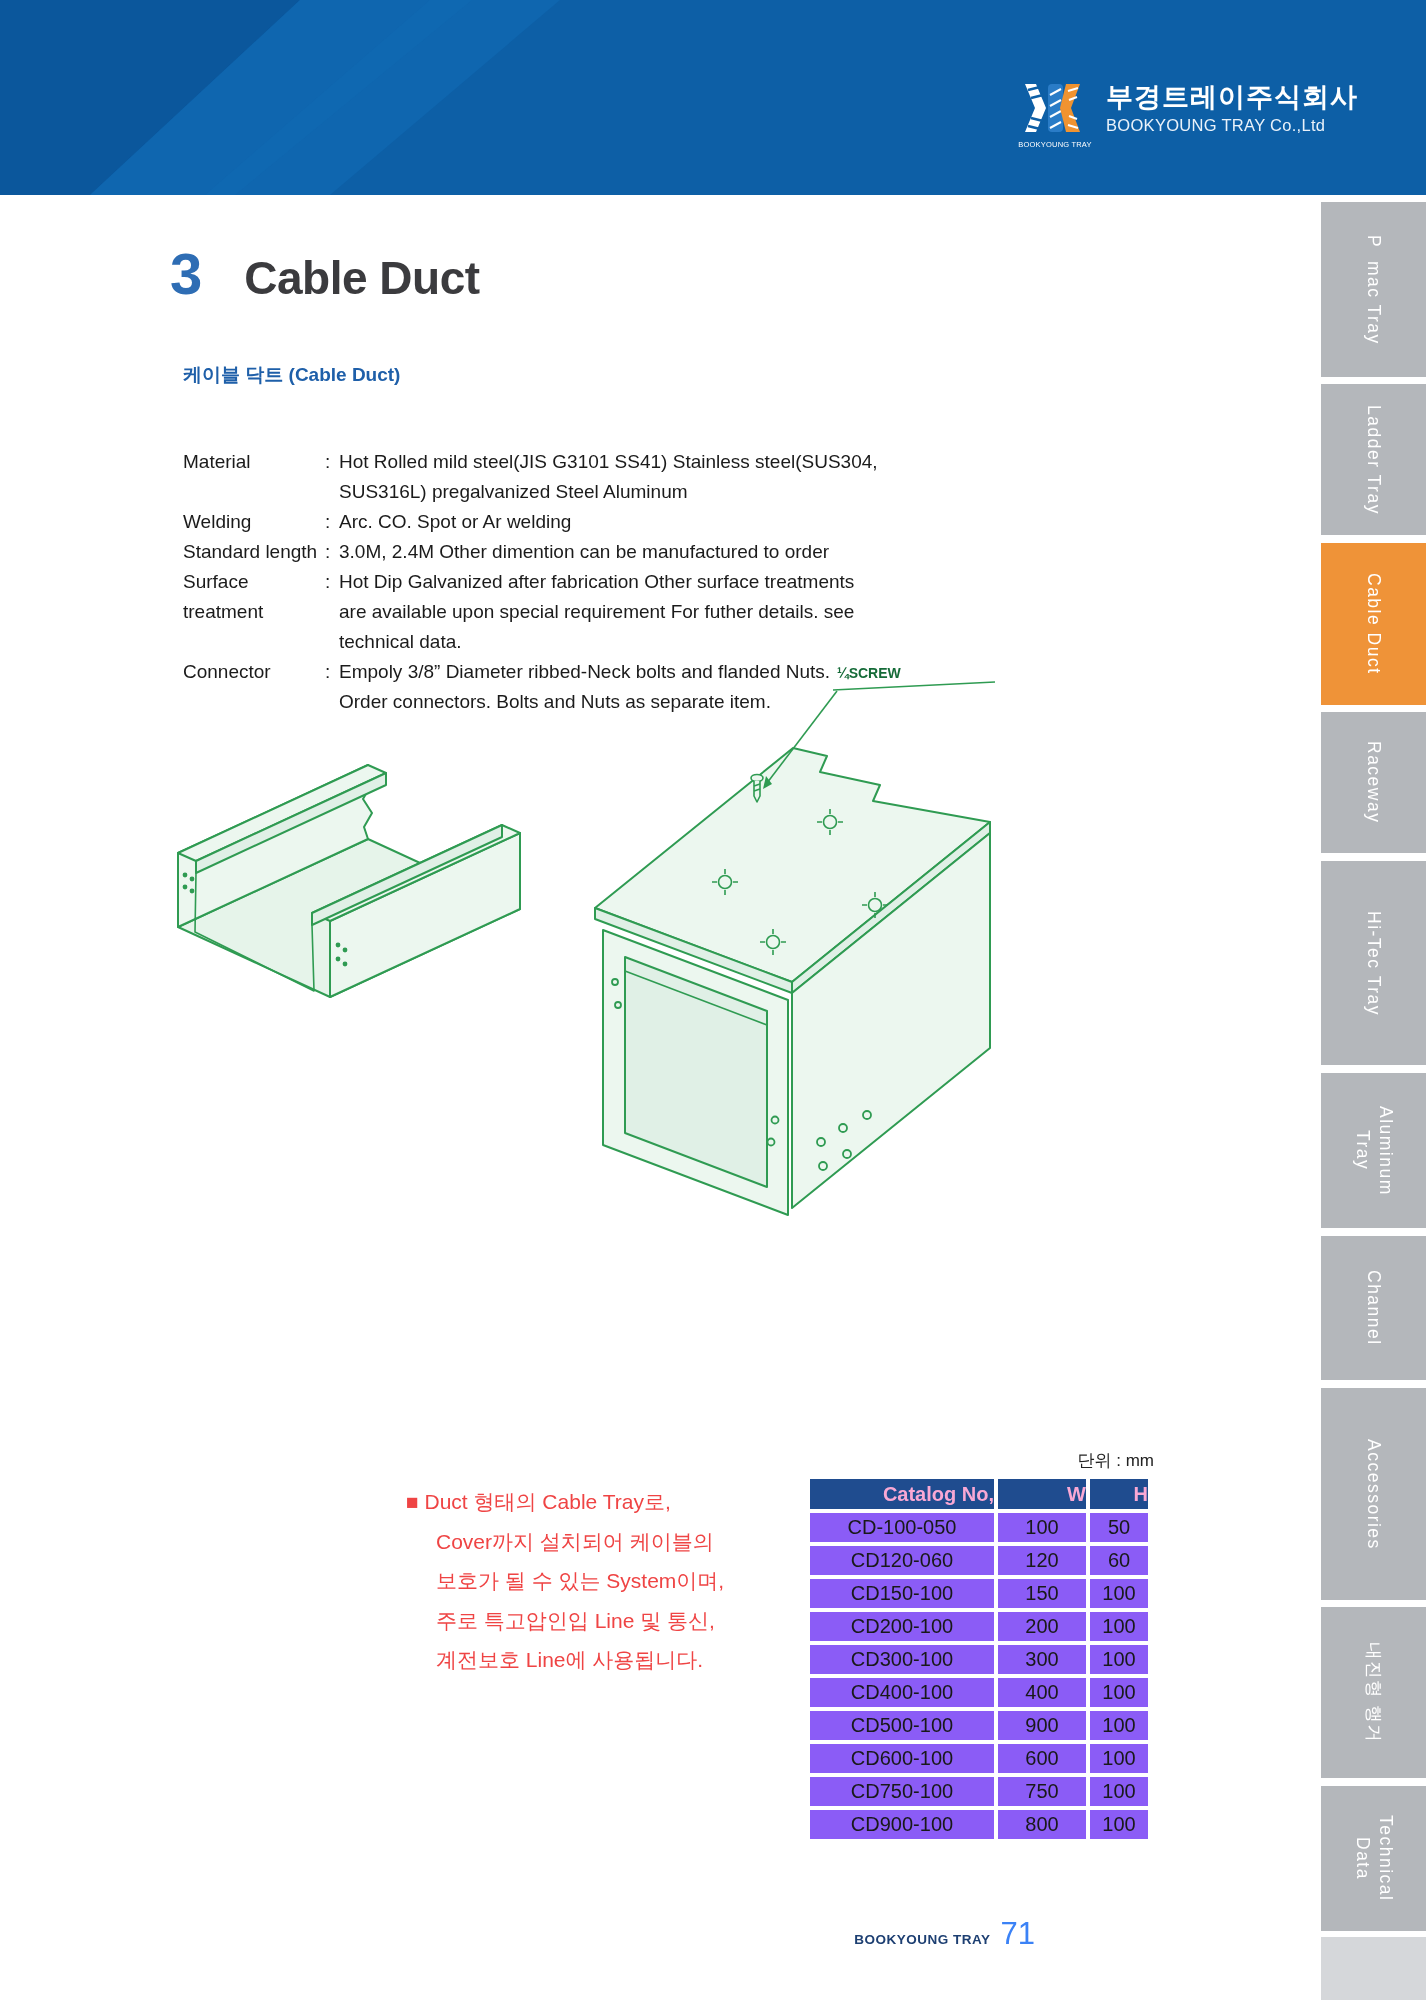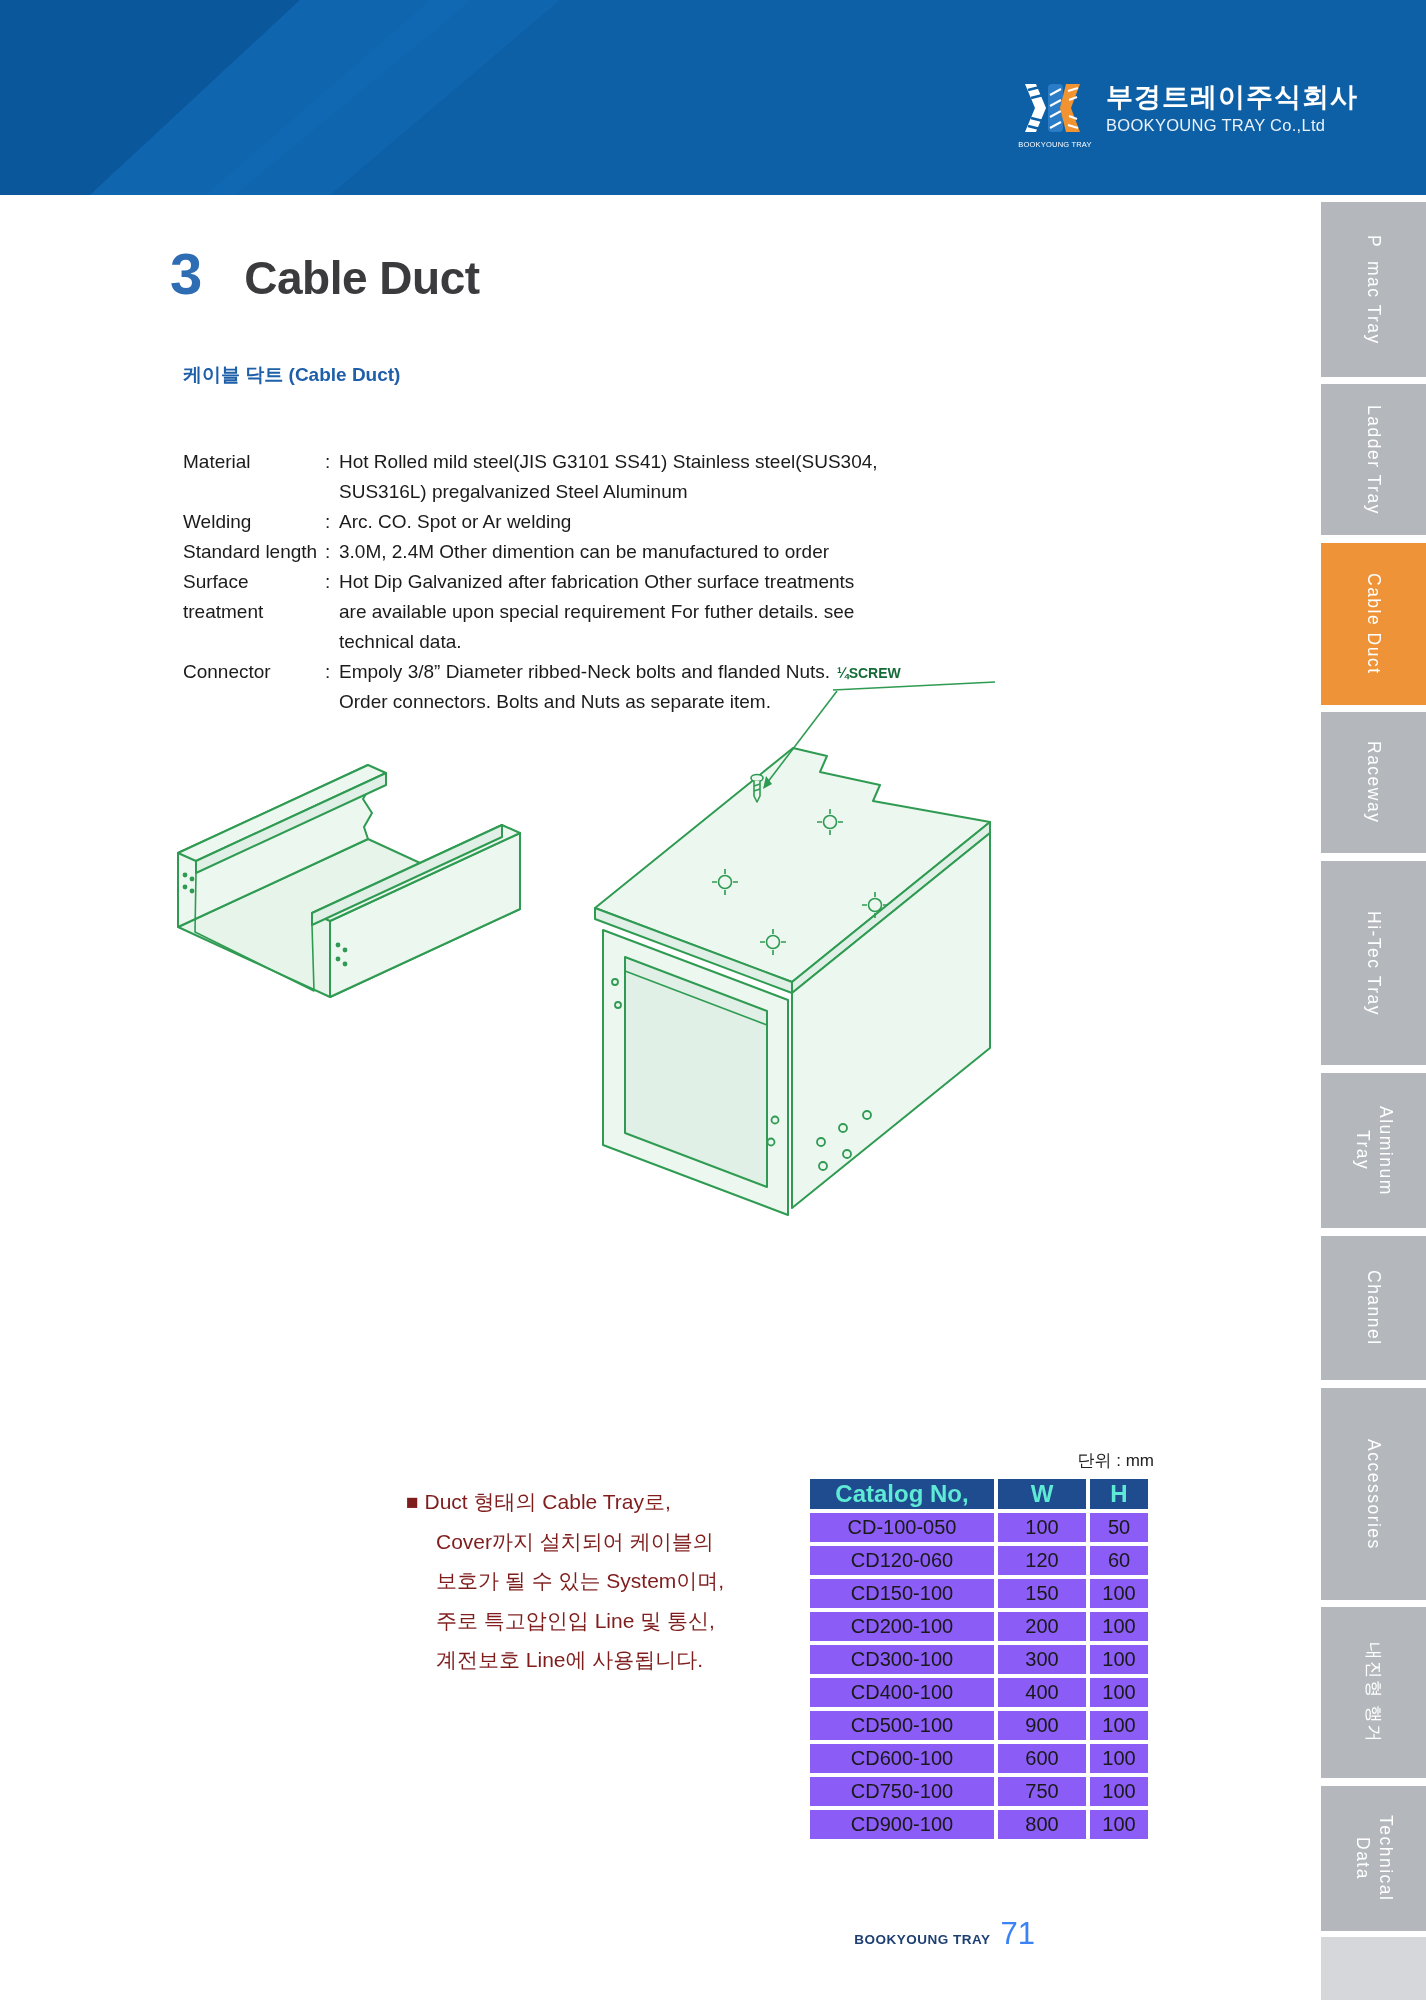--- a/index.html
+++ b/index.html
@@ -24,25 +24,25 @@
   .subtitle { position:absolute; left:183px; top:362px; font-size:19px; font-weight:bold; color:#1e5fa9; }
   
   .specs { position:absolute; left:183px; top:447px; width:780px; }
   .spec-row { display:grid; grid-template-columns:142px 14px auto; font-size:19px; line-height:30px; color:#1b1b1b; }
   .spec-value { white-space:pre; }
   
   .drawing-left  { position:absolute; left:148px; top:705px; }
   .drawing-right { position:absolute; left:575px; top:650px; }
   
   .description { position:absolute; left:406px; top:1482px; font-size:21px; line-height:39.5px;
-                 white-space:pre; padding-left:30px; text-indent:-30px; color:#7f1d1d; }
+                 white-space:pre; padding-left:30px; text-indent:-30px; color:#ef4444; }
   
   .unit-label { position:absolute; left:808px; top:1449px; width:346px; text-align:right; font-size:17px; color:#222; }
   .size-table { position:absolute; left:806px; top:1475px; border-collapse:separate; border-spacing:4px; }
-  .size-table th { background:#1f4c8f; color:#5eead4; font-size:24px; font-weight:bold; height:30px; text-align:center; }
+  .size-table th { background:#1f4c8f; color:#f9a8d4; font-size:20px; font-weight:bold; height:30px; text-align:right; }
   .size-table td { background:#8b5cf6; color:#191919; font-size:20px; height:29px; text-align:center; }
   .col-cat { width:184px; } .col-w { width:88px; } .col-h { width:58px; }
   
   .footer { position:absolute; left:600px; top:1916px; width:435px; display:flex; justify-content:flex-end; align-items:baseline; }
   .footer-brand { font-size:13.5px; font-weight:bold; color:#1d3f72; letter-spacing:.5px; }
   .footer-page  { font-size:31px; color:#3b82f6; margin-left:10px; }
   
   .sidebar { position:absolute; left:1321px; top:0; width:105px; height:2000px; }
   .tab { position:absolute; left:0; width:105px; background:#b4b7bb; display:flex; align-items:center; justify-content:center; }
   .tab.active { background:#ef9338; }

